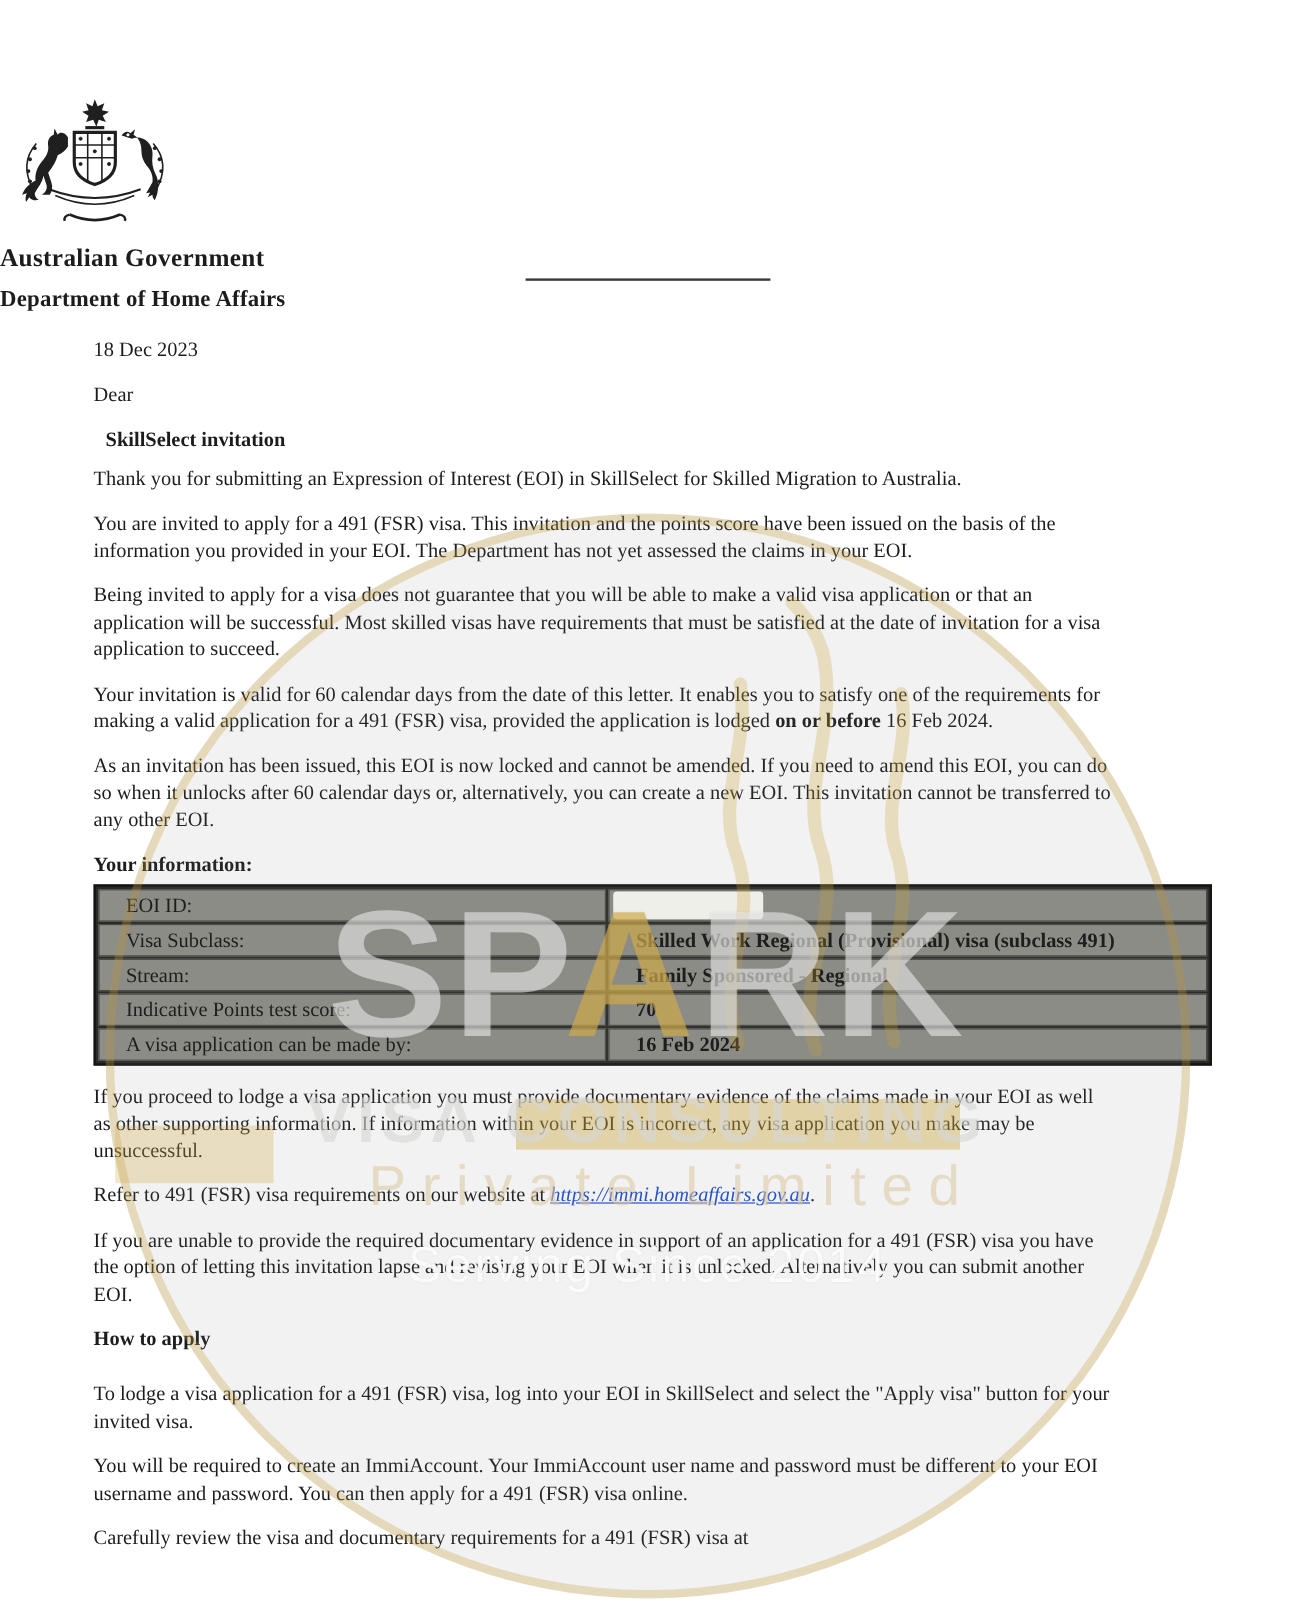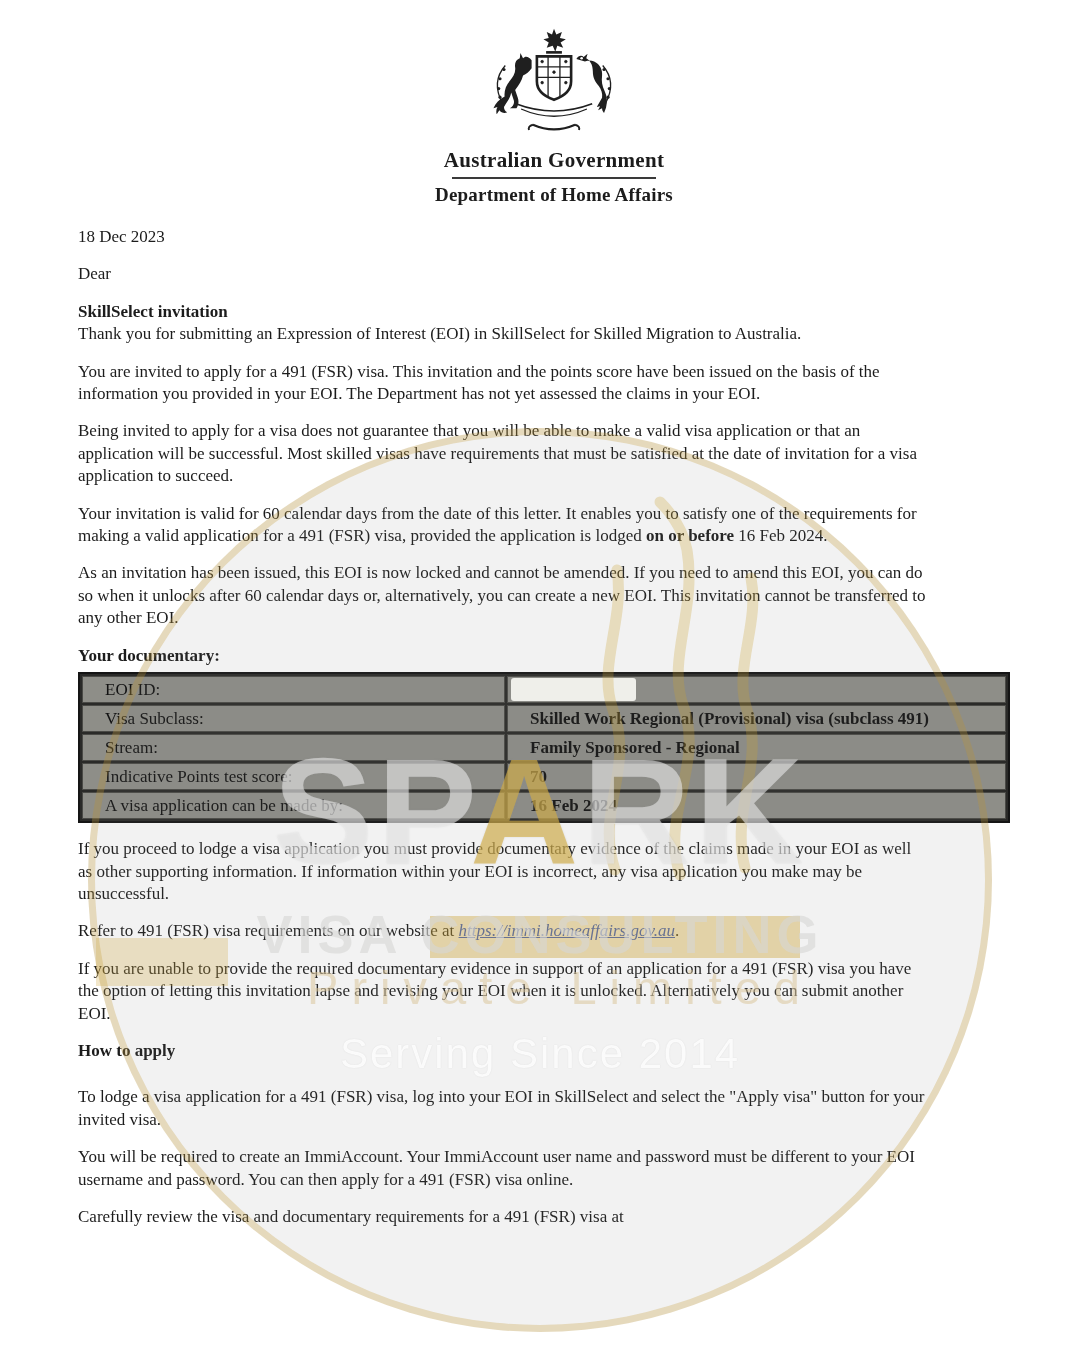--- a/index.html
+++ b/index.html
@@ -6,30 +6,30 @@
   .page{
     position:relative;
     width:1080px;height:1350px;
     margin:0 auto;
     background:#ffffff;
     overflow:hidden;
     font-family:"Liberation Serif","DejaVu Serif",serif;
     color:#1c1c1c;
   }
   
-  .letterhead{padding-top:26px;text-align:center;margin-left:28px;}
+  .letterhead{padding-top:80px;}
   .crest{display:inline-block;}
   .gov-title{font-size:21px;font-weight:bold;margin-top:6px;letter-spacing:.3px;}
   .gov-rule{width:204px;height:2px;background:#3a3a3a;margin:4px auto 5px auto;}
   .dept-title{font-size:19px;font-weight:bold;letter-spacing:.2px;}
   
   .content{position:relative;margin:20px 60px 0 78px;width:944px;z-index:2;}
   .para{white-space:pre-line;font-size:17px;line-height:22.4px;margin:0 0 15px 0;}
   .para.tight{margin-bottom:0;}
-  .bold-head{font-size:17px;line-height:22.4px;font-weight:bold;margin:0;}
+  .bold-head{font-size:17px;line-height:22.4px;font-weight:bold;margin:10px;}
   .subject-block{margin:0 0 15px 0;}
   .howto{margin:0 0 24px 0;}
   a.doc-link{color:#1d4ed8;text-decoration:underline;font-style:italic;}
   
   .inv-heading{font-size:17px;line-height:22.4px;font-weight:bold;margin:0 0 5px 0;}
   table.inv{
     width:932px;
     border-collapse:separate;
     border-spacing:2.5px;
     background:#2a2a28;
@@ -172,21 +172,21 @@
 application will be successful. Most skilled visas have requirements that must be satisfied at the date of invitation for a visa
 application to succeed.</p>
 
     <p class="para"><span>Your invitation is valid for 60 calendar days from the date of this letter. It enables you to satisfy one of the requirements for
 making a valid application for a 491 (FSR) visa, provided the application is lodged </span><b>on or before</b><span> 16 Feb 2024.</span></p>
 
     <p class="para">As an invitation has been issued, this EOI is now locked and cannot be amended. If you need to amend this EOI, you can do
 so when it unlocks after 60 calendar days or, alternatively, you can create a new EOI. This invitation cannot be transferred to
 any other EOI.</p>
 
-    <p class="inv-heading">Your documentary:</p>
+    <p class="inv-heading">Your information:</p>
 
     <table class="inv">
       <tbody>
         <tr>
           <td class="lbl">EOI ID:</td>
           <td class="val"><span></span><span class="redact"></span></td>
         </tr>
         <tr>
           <td class="lbl">Visa Subclass:</td>
           <td class="val">Skilled Work Regional (Provisional) visa (subclass 491)</td>

